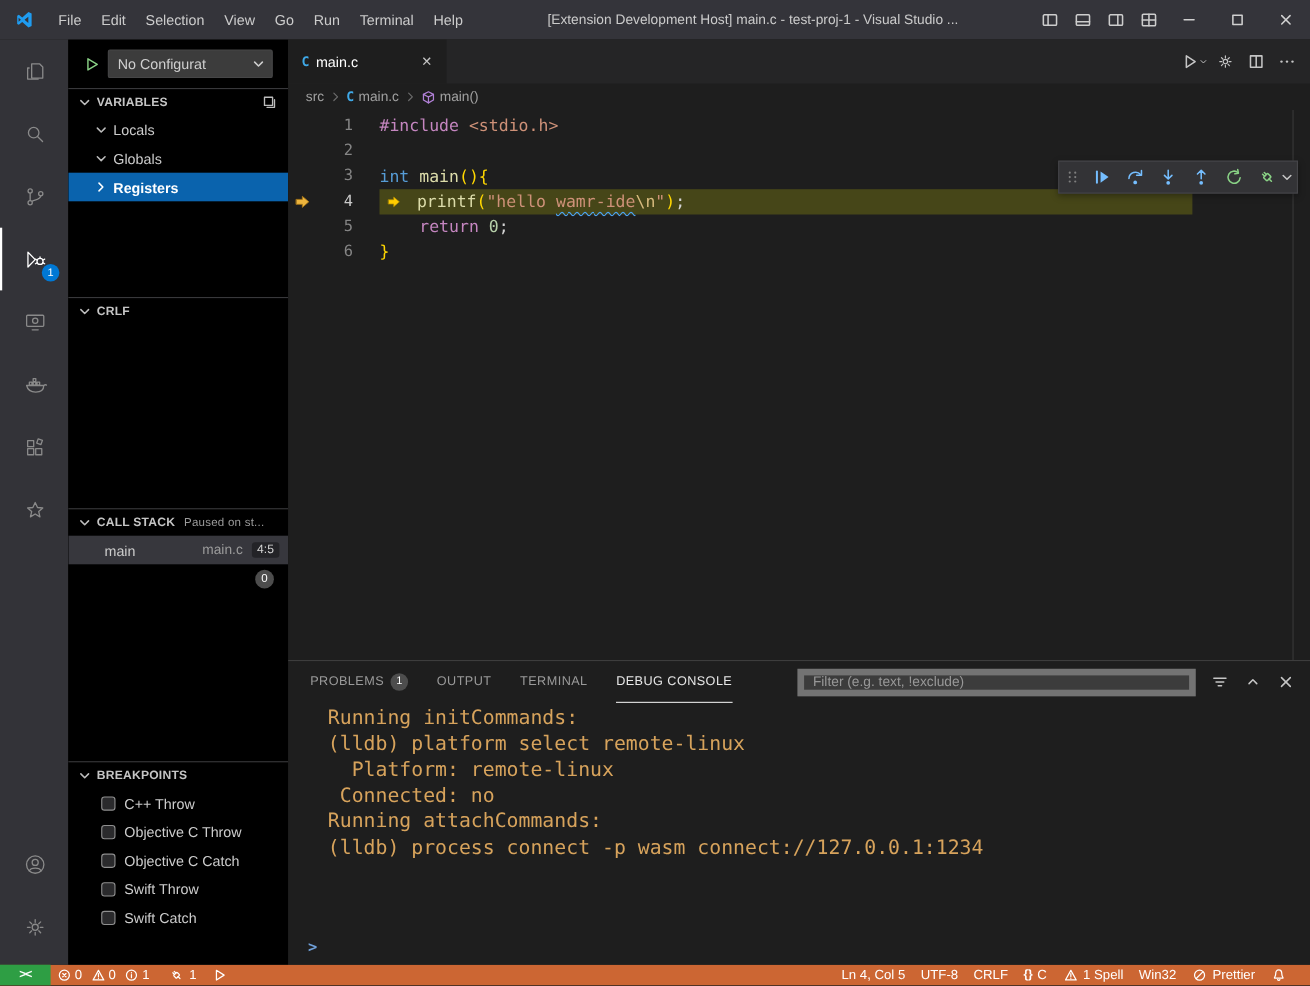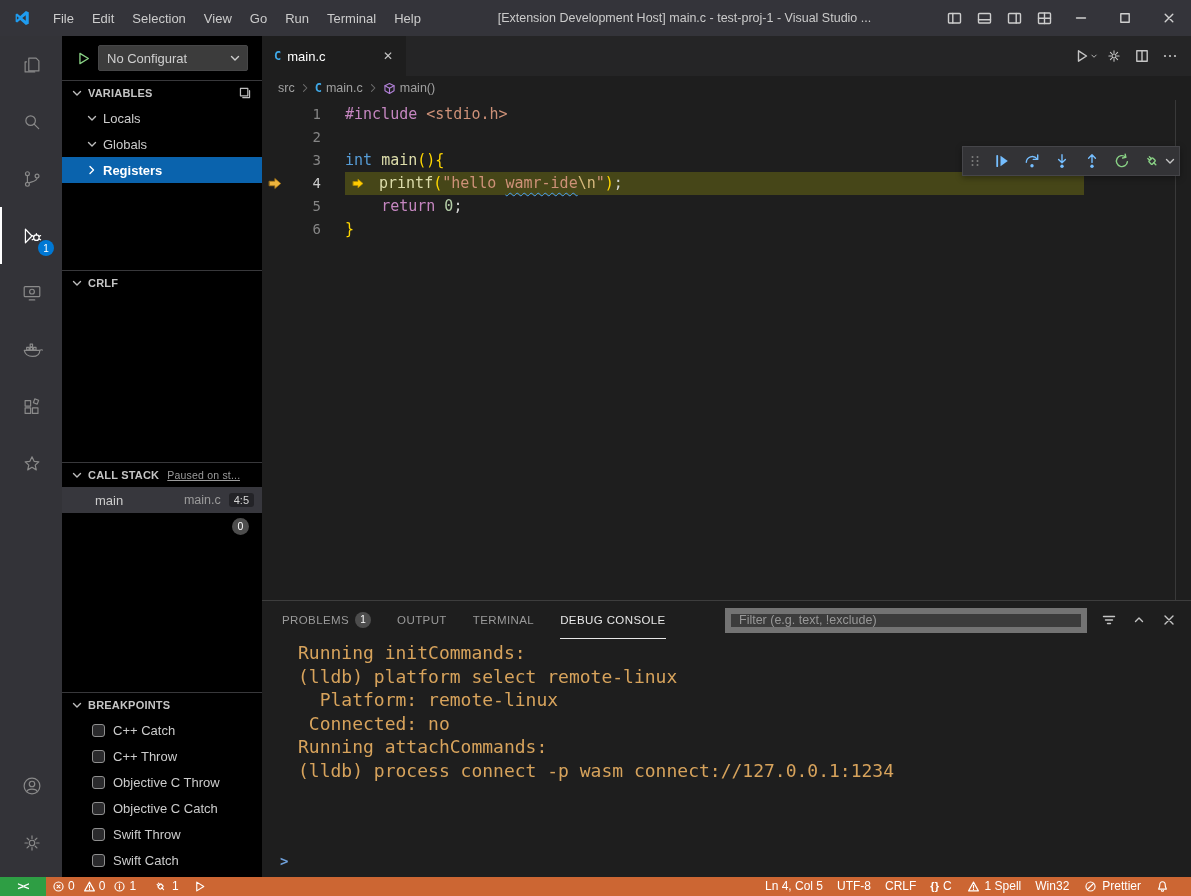--- a/index.html
+++ b/index.html
@@ -34,21 +34,21 @@
 .sb-select{flex:1;height:26px;background:#3c3c3c;border:1px solid #464647;border-radius:2px;display:flex;align-items:center;padding:0 4px 0 8px;color:#cfcfcf;min-width:0;}
 .sb-select .lbl{flex:1;white-space:nowrap;overflow:hidden;}
 .section{display:flex;flex-direction:column;border-top:1px solid #38383b;overflow:hidden;}
 .sec-variables{height:190px;}
 .sec-watch{height:192px;}
 .sec-callstack{height:230px;}
 .sec-breakpoints{flex:1;}
 .sec-header{height:24px;flex:none;display:flex;align-items:center;padding-left:7px;font-size:11px;font-weight:700;color:#c5c5c5;letter-spacing:.2px;}
 .sec-header .icon{color:#bdbdbd;}
 .sec-title{margin-left:3px;}
-.sec-desc{margin-left:8px;font-weight:400;font-size:10.5px;color:#9b9b9b;white-space:nowrap;overflow:hidden;text-decoration:underline;}
+.sec-desc{margin-left:8px;font-weight:400;font-size:10.5px;color:#9b9b9b;white-space:nowrap;overflow:hidden;}
 .right-icon{margin-left:auto;margin-right:10px;color:#c5c5c5;}
 .tree-row{height:26px;flex:none;display:flex;align-items:center;padding-left:22px;}
 .tree-row .icon{color:#bdbdbd;margin-right:3px;}
 .tree-row.selected{background:#0a63ad;color:#fff;}
 .tree-row.selected .icon{color:#fff;}
 .cs-frame{height:26px;flex:none;display:flex;align-items:center;background:#37373d;padding:0 8px 0 33px;}
 .cs-file{color:#9b9b9b;margin-left:auto;font-size:12.5px;}
 .cs-pos{margin-left:8px;background:#232327;border-radius:3px;padding:1px 5px;font-size:11px;color:#d5d5d5;}
 .cs-badge-row{height:26px;flex:none;display:flex;align-items:center;justify-content:flex-end;padding-right:13px;}
 .round-badge{width:17px;height:17px;border-radius:50%;background:#4d4d4d;color:#fff;font-size:10.5px;display:flex;align-items:center;justify-content:center;}
@@ -364,24 +364,20 @@
     <section class="section sec-breakpoints">
       <div class="sec-header">
         <span class="icon">
             <svg viewBox="0 0 16 16" width="16" height="16" fill="none" stroke="currentColor" stroke-width="1.4" stroke-linecap="round" stroke-linejoin="round">
               <path d="M4.5 6.5L8 10l3.5-3.5"></path>
             </svg>
           </span>
         <span class="sec-title">BREAKPOINTS</span>
       </div>
       <div id="breakpoints-list">
-          <div class="bp-row">
-            <span class="bp-box"></span>
-            <span>C++ Catch</span>
-          </div>
           <div class="bp-row">
             <span class="bp-box"></span>
             <span>C++ Throw</span>
           </div>
           <div class="bp-row">
             <span class="bp-box"></span>
             <span>Objective C Throw</span>
           </div>
           <div class="bp-row">
             <span class="bp-box"></span>

